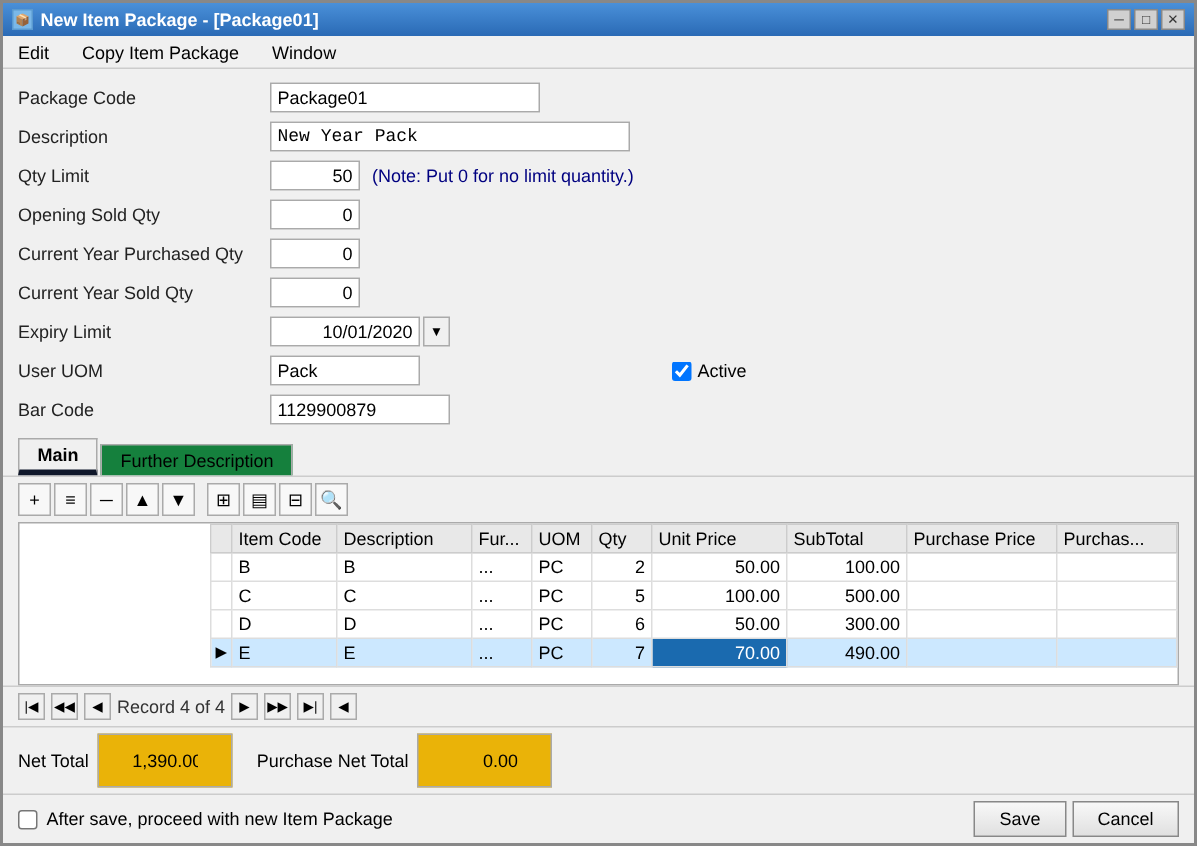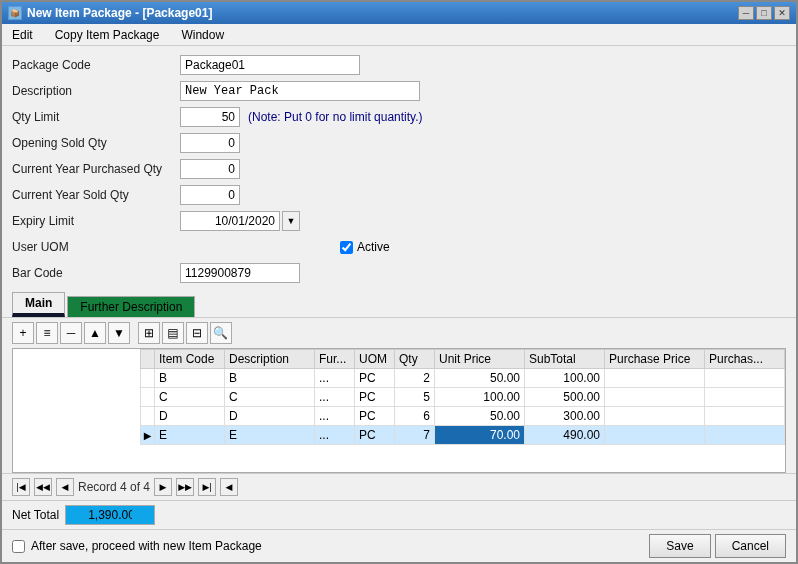--- a/index.html
+++ b/index.html
@@ -276,23 +276,23 @@
     .total-group {
       display: flex;
       align-items: center;
       gap: 6px;
     }
     .total-label {
       font-size: 12px;
     }
     .total-value {
       width: 90px;
-      height: 20px;
-      border: 1px solid #aaa;
-      background: #0ea5e9;
+      height: 36px;
+      border: 1px solid #aaa;
+      background: #eab308;
       text-align: right;
       padding: 1px 22px;
       font-size: 12px;
     }
     .footer-bar {
       display: flex;
       align-items: center;
       justify-content: space-between;
       padding: 4px 10px;
       border-top: 1px solid #ccc;
@@ -372,20 +372,21 @@
     </div>
     <div class="form-row">
       <span class="form-label">Expiry Limit</span>
       <div class="date-input-wrap">
         <input class="form-input form-input-small" type="text" value="10/01/2020" style="width: 100px;">
         <button class="date-dropdown-btn">▼</button>
       </div>
     </div>
     <div class="form-row">
       <span class="form-label">User UOM</span>
+      <input class="form-input" type="text" value="Pack" style="width: 100px;">
       <div class="checkbox-wrap" style="margin-left:160px;">
         <input type="checkbox" id="active-cb" checked="" style="">
         <label for="active-cb">Active</label>
       </div>
     </div>
     <div class="form-row">
       <span class="form-label">Bar Code</span>
       <input class="form-input" type="text" value="1129900879" style="width: 120px;">
     </div>
   </div>
@@ -488,20 +489,24 @@
     <button class="nav-btn">▶▶</button>
     <button class="nav-btn">▶|</button>
     <button class="nav-btn">◀</button>
   </div>
 
   <div class="bottom-totals">
     <div class="total-group">
       <span class="total-label">Net Total</span>
       <input class="total-value" type="text" value="1,390.00" style="">
     </div>
+    <div class="total-group">
+      <span class="total-label">Purchase Net Total</span>
+      <input class="total-value" type="text" value="0.00" style="">
+    </div>
   </div>
 
   <div class="footer-bar">
     <div class="footer-left">
       <input type="checkbox" id="after-save-cb" style="">
       <label for="after-save-cb">After save, proceed with new Item Package</label>
     </div>
     <div class="footer-btns">
       <button class="action-btn">Save</button>
       <button class="action-btn">Cancel</button>

